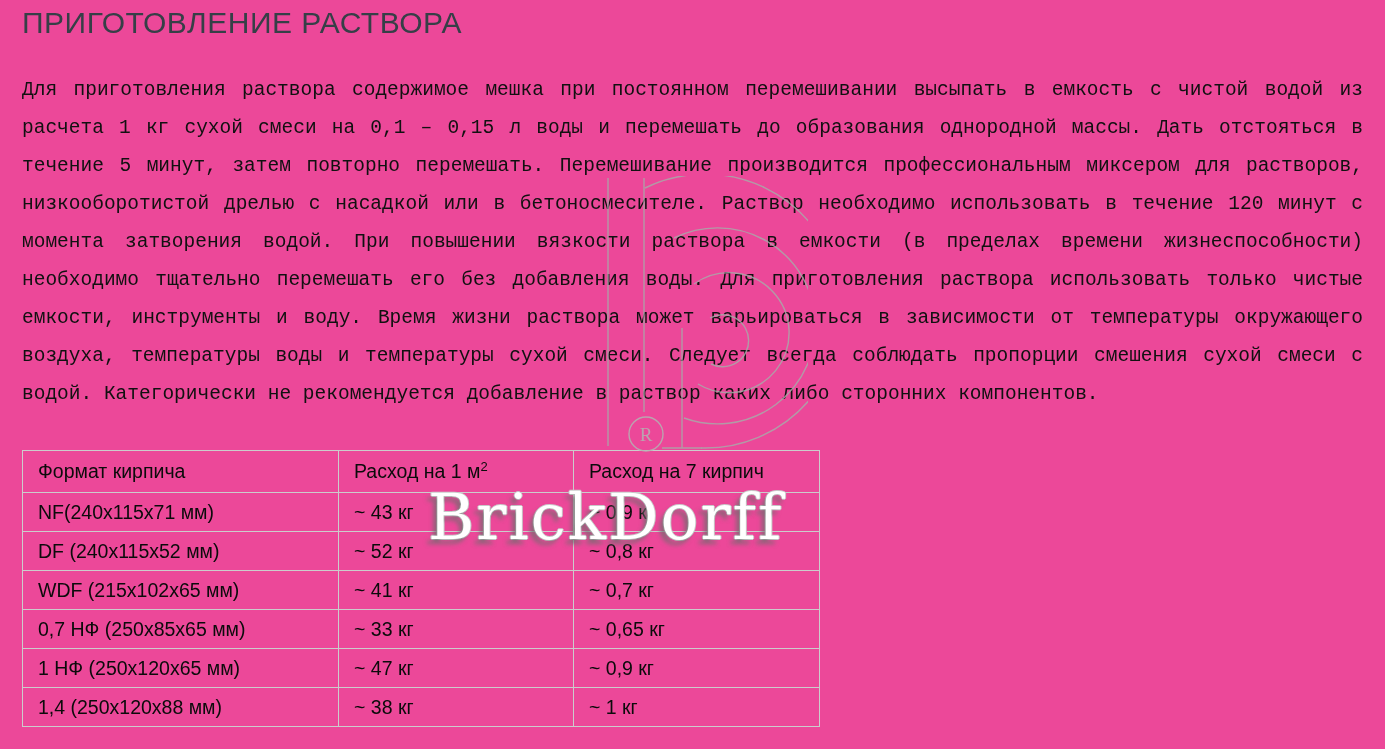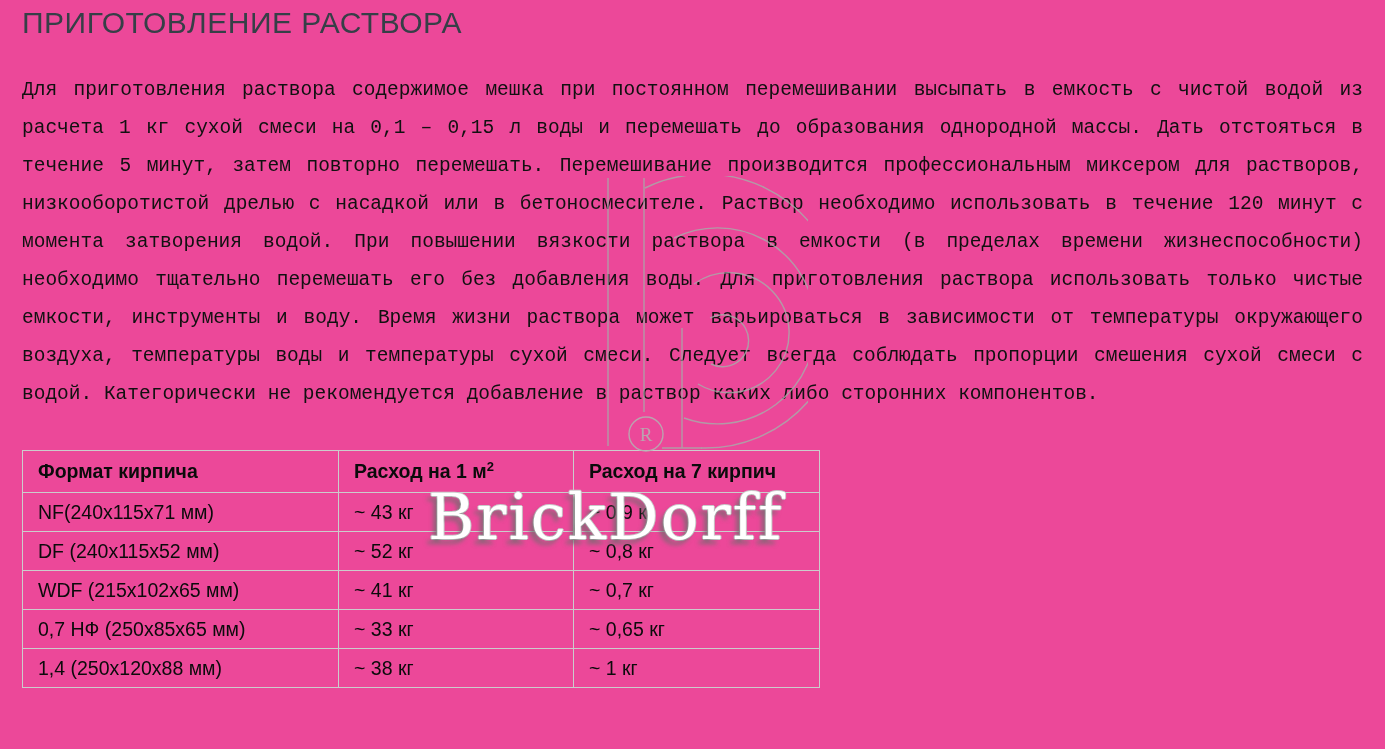--- a/index.html
+++ b/index.html
@@ -56,21 +56,21 @@
     border: 1px solid #cccccc;
     text-align: left;
     font-weight: normal;
     padding: 0 8px 0 15px;
     height: 39px;
     vertical-align: middle;
     white-space: nowrap;
   }
   table.consumption th {
     height: 42px;
-    font-weight: bold;
+    font-weight: normal;
   }
   table.consumption th sup {
     font-size: 13px;
     vertical-align: super;
     line-height: 0;
   }
 
   
   .brand-logo {
     position: absolute;
@@ -142,20 +142,25 @@
         <td>WDF (215x102x65 мм)</td>
         <td>~ 41 кг</td>
         <td>~ 0,7 кг</td>
       </tr>
       <tr>
         <td>0,7 НФ (250x85x65 мм)</td>
         <td>~ 33 кг</td>
         <td>~ 0,65 кг</td>
       </tr>
       <tr>
+        <td>1 НФ (250x120x65 мм)</td>
+        <td>~ 47 кг</td>
+        <td>~ 0,9 кг</td>
+      </tr>
+      <tr>
         <td>1,4 (250x120x88 мм)</td>
         <td>~ 38 кг</td>
         <td>~ 1 кг</td>
       </tr>
     </tbody>
   </table>
 
   <svg class="brand-logo" viewBox="0 0 210 282" fill="none" stroke="#a9a9a9" stroke-width="1.4" opacity="0.85">
 
     <path d="M 10 2 V 270"></path>

